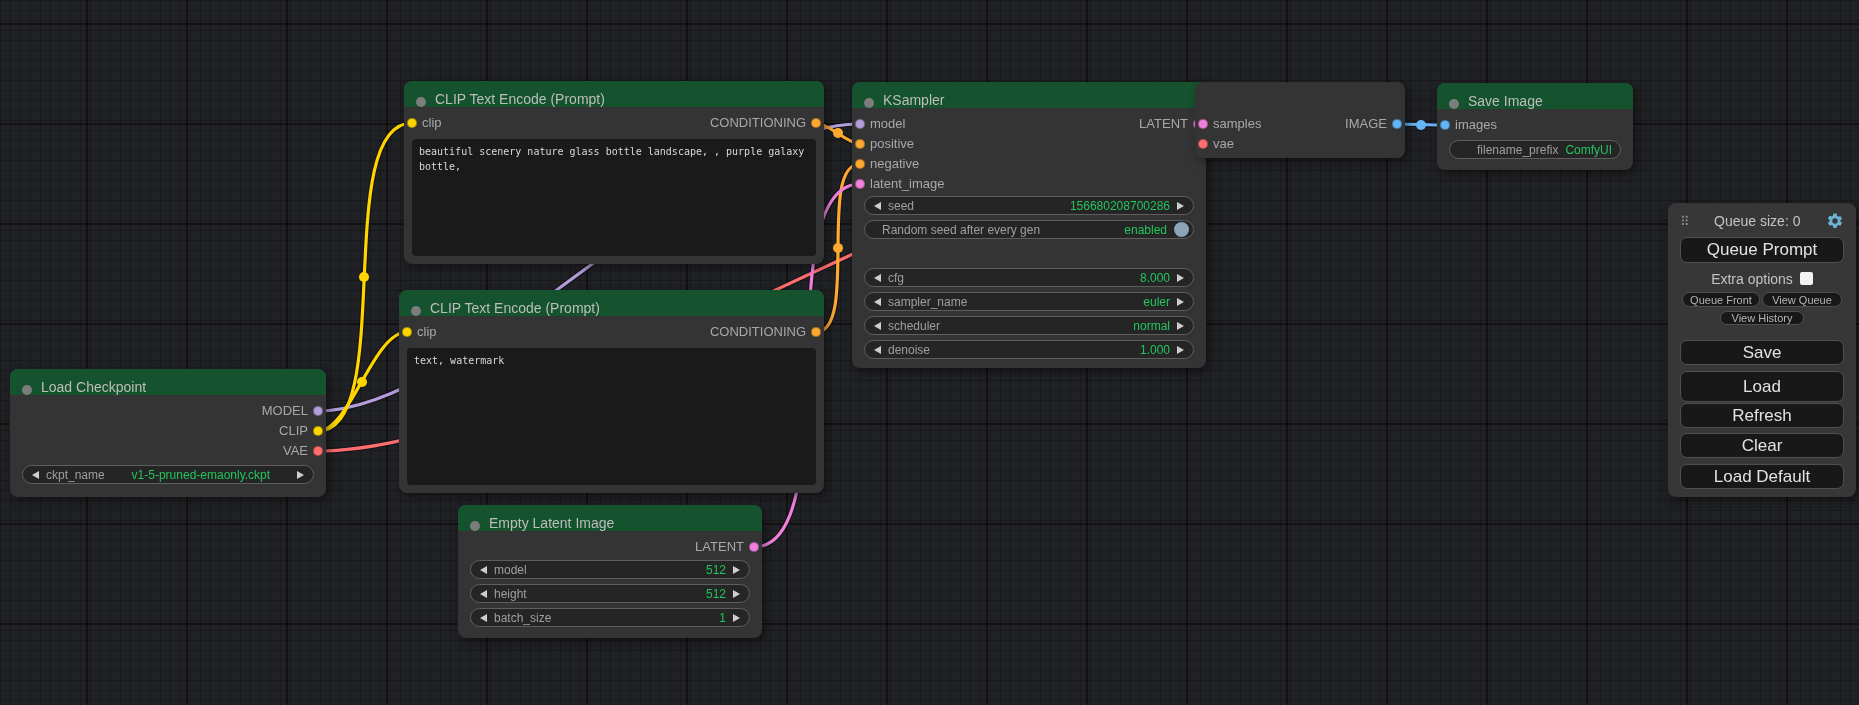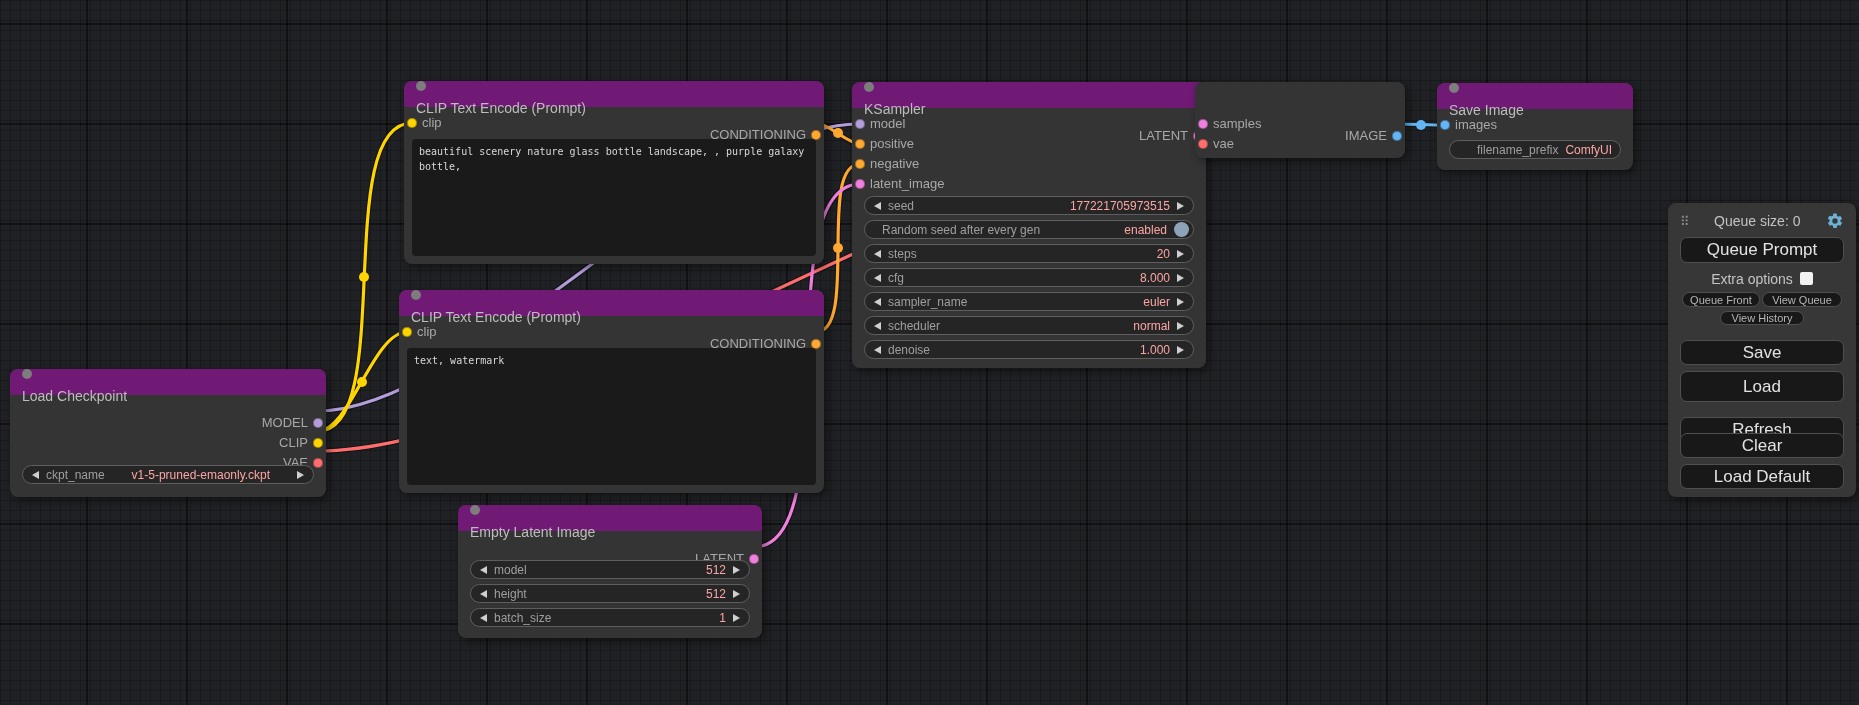--- a/index.html
+++ b/index.html
@@ -20,40 +20,40 @@
   .wire{fill:none;stroke-width:3.2;stroke-linecap:round;}
   .s-model{stroke:#B39DDB}.s-clip{stroke:#FFD500}.s-vae{stroke:#FF6E6E}
   .s-cond{stroke:#FFA931}.s-latent{stroke:#F080DE}.s-image{stroke:#64B5F6}
   .f-clip{fill:#FFD500}.f-cond{fill:#FFA931}.f-latent{fill:#F080DE}.f-image{fill:#64B5F6}
 
   .node{
     position:absolute;z-index:2;background:#343434;border-radius:8px;
     box-shadow:3px 3px 8px rgba(0,0,0,0.45);color:#a8a8a8;font-size:13px;
   }
   .node-title{
-    display:flex;align-items:flex-start;gap:9px;height:26px;padding:0 12px;
-    background:#701a75;border-radius:8px 8px 0 0;color:#bdbdbd;font-size:14px;flex-direction:column;
+    display:flex;align-items:flex-end;gap:9px;height:26px;padding:0 12px;
+    background:#14532d;border-radius:8px 8px 0 0;color:#bdbdbd;font-size:14px;
   }
   .tdot{width:10px;height:10px;border-radius:50%;background:#7d7d7d;flex:none;}
   .port{position:absolute;height:20px;line-height:20px;font-size:13px;color:#a8a8a8;}
   .port.in{left:0;padding-left:18px;}
-  .port.out{right:0;padding-right:18px;text-align:left;margin-top:12px;}
+  .port.out{right:0;padding-right:18px;text-align:left;}
   .pdot{position:absolute;top:5px;width:10px;height:10px;border-radius:50%;box-shadow:0 0 0 1px rgba(0,0,0,0.35) inset;}
   .port.in .pdot{left:3px;}
   .port.out .pdot{right:3px;}
   .c-model{background:#B39DDB}.c-clip{background:#FFD500}.c-vae{background:#FF6E6E}
   .c-cond{background:#FFA931}.c-latent{background:#F080DE}.c-image{background:#64B5F6}
 
   .widget{
     position:absolute;left:12px;right:12px;height:19px;
     background:#252525;border:1px solid #5e5e5e;border-radius:11px;
     display:flex;align-items:center;padding:0 9px;gap:7px;
     font-size:12px;color:#9f9f9f;box-sizing:border-box;
   }
-  .wvalue{margin-left:auto;color:#fca5a5;}
+  .wvalue{margin-left:auto;color:#22c55e;}
   .wvalue.center{margin-right:auto;}
   .arr{width:0;height:0;flex:none;}
   .arr.l{border-top:4px solid transparent;border-bottom:4px solid transparent;border-right:7px solid #cfcfcf;}
   .arr.r{border-top:4px solid transparent;border-bottom:4px solid transparent;border-left:7px solid #cfcfcf;}
   .toggle{width:15px;height:15px;border-radius:50%;background:#8CA3B8;flex:none;margin-right:-5px;}
 
   .prompt-box{
     position:absolute;left:8px;right:8px;top:58px;bottom:8px;
     background:#1a1a1a;border-radius:4px;padding:5px 7px;box-sizing:border-box;
     font-family:"DejaVu Sans Mono",monospace;font-size:10px;line-height:15px;
@@ -217,33 +217,27 @@
     <span class="pdot c-cond"></span>
     <span>negative</span>
   </div>
   <div class="port in" style="top:92px">
     <span class="pdot c-latent"></span>
     <span>latent_image</span>
   </div>
   <div class="widget" style="top:114px">
     <span class="arr l"></span>
     <span>seed</span>
-    <span class="wvalue">177221705973515</span>
+    <span class="wvalue">156680208700286</span>
     <span class="arr r"></span>
   </div>
   <div class="widget" style="top:138px">
     <span style="padding-left:8px">Random seed after every gen</span>
     <span class="wvalue">enabled</span>
     <span class="toggle"></span>
-  </div>
-  <div class="widget" style="top:162px">
-    <span class="arr l"></span>
-    <span>steps</span>
-    <span class="wvalue">20</span>
-    <span class="arr r"></span>
   </div>
   <div class="widget" style="top:186px">
     <span class="arr l"></span>
     <span>cfg</span>
     <span class="wvalue">8.000</span>
     <span class="arr r"></span>
   </div>
   <div class="widget" style="top:210px">
     <span class="arr l"></span>
     <span>sampler_name</span>
@@ -317,21 +311,21 @@
   </div>
   <div class="btn small" style="left:52px;right:auto;width:84px;top:108px;height:14px">
     <span>View History</span>
   </div>
   <div class="btn" style="top:137px;height:25px">
     <span>Save</span>
   </div>
   <div class="btn" style="top:168px;height:31px">
     <span>Load</span>
   </div>
-  <div class="btn" style="top:214px;height:25px">
+  <div class="btn" style="top:200px;height:25px">
     <span>Refresh</span>
   </div>
   <div class="btn" style="top:230px;height:25px">
     <span>Clear</span>
   </div>
   <div class="btn" style="top:261px;height:25px">
     <span>Load Default</span>
   </div>
 </div>
 

